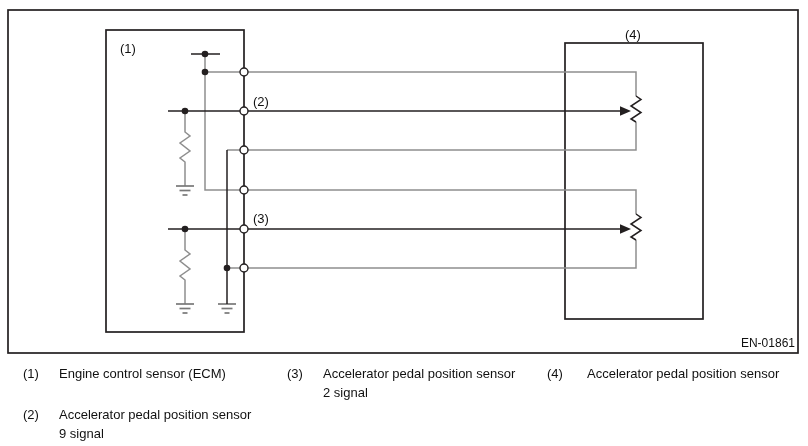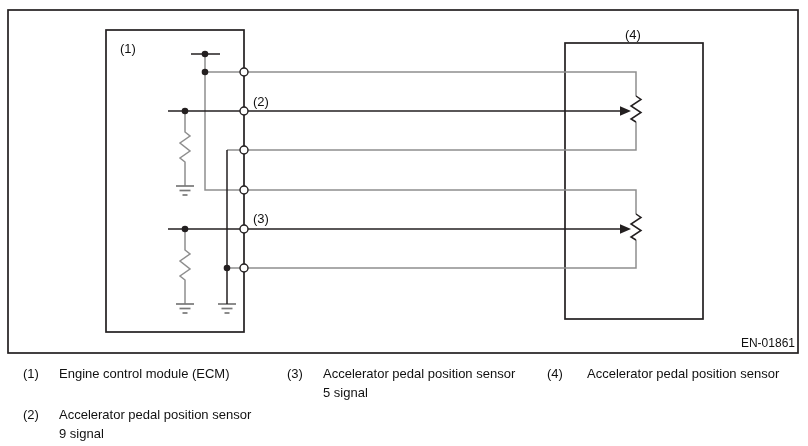--- a/index.html
+++ b/index.html
@@ -97,36 +97,36 @@
   <text x="120" y="53" class="callout">(1)</text>
   <text x="253" y="106" class="callout">(2)</text>
   <text x="253" y="223" class="callout">(3)</text>
   <text x="625" y="39" class="callout">(4)</text>
   <text x="795" y="347" text-anchor="end" class="figid">EN-01861</text>
 </svg>
 
 <div class="legend-item" style="left:23px;top:364px;">
   <span class="legend-num">(1)</span>
   <span>
-    <div>Engine control module (ECM)</div>
+    <div>Engine control sensor (ECM)</div>
     <div></div>
   </span>
 </div>
 <div class="legend-item" style="left:23px;top:405px;">
   <span class="legend-num">(2)</span>
   <span>
     <div>Accelerator pedal position sensor</div>
     <div>9 signal</div>
   </span>
 </div>
 <div class="legend-item" style="left:287px;top:364px;">
   <span class="legend-num">(3)</span>
   <span>
     <div>Accelerator pedal position sensor</div>
-    <div>5 signal</div>
+    <div>2 signal</div>
   </span>
 </div>
 <div class="legend-item" style="left:547px;top:364px;">
   <span class="legend-num" style="width:40px;">(4)</span>
   <span>
     <div>Accelerator pedal position sensor</div>
     <div></div>
   </span>
 </div>
 

